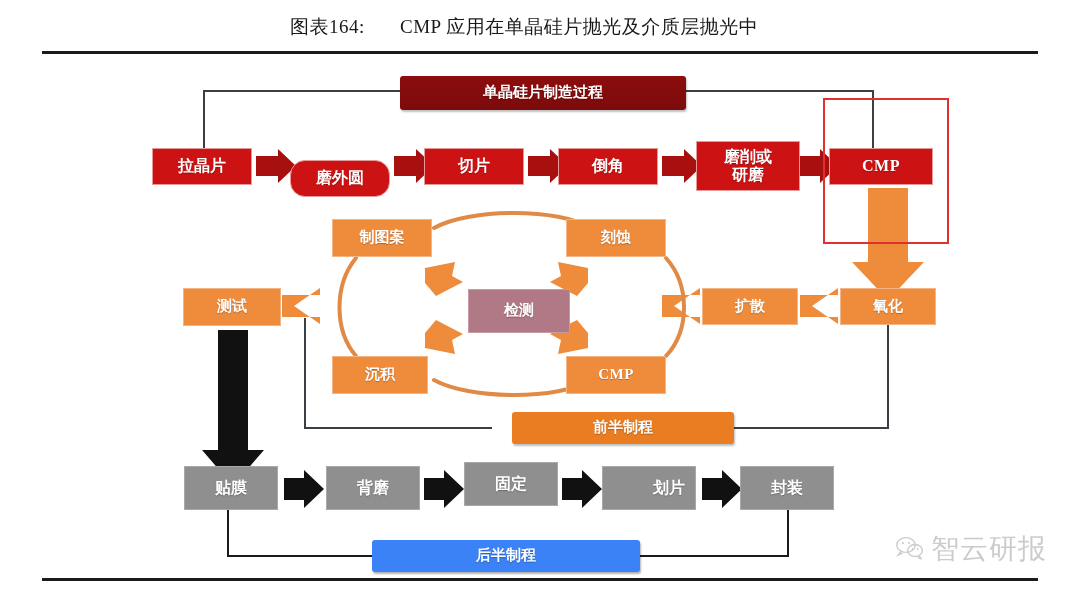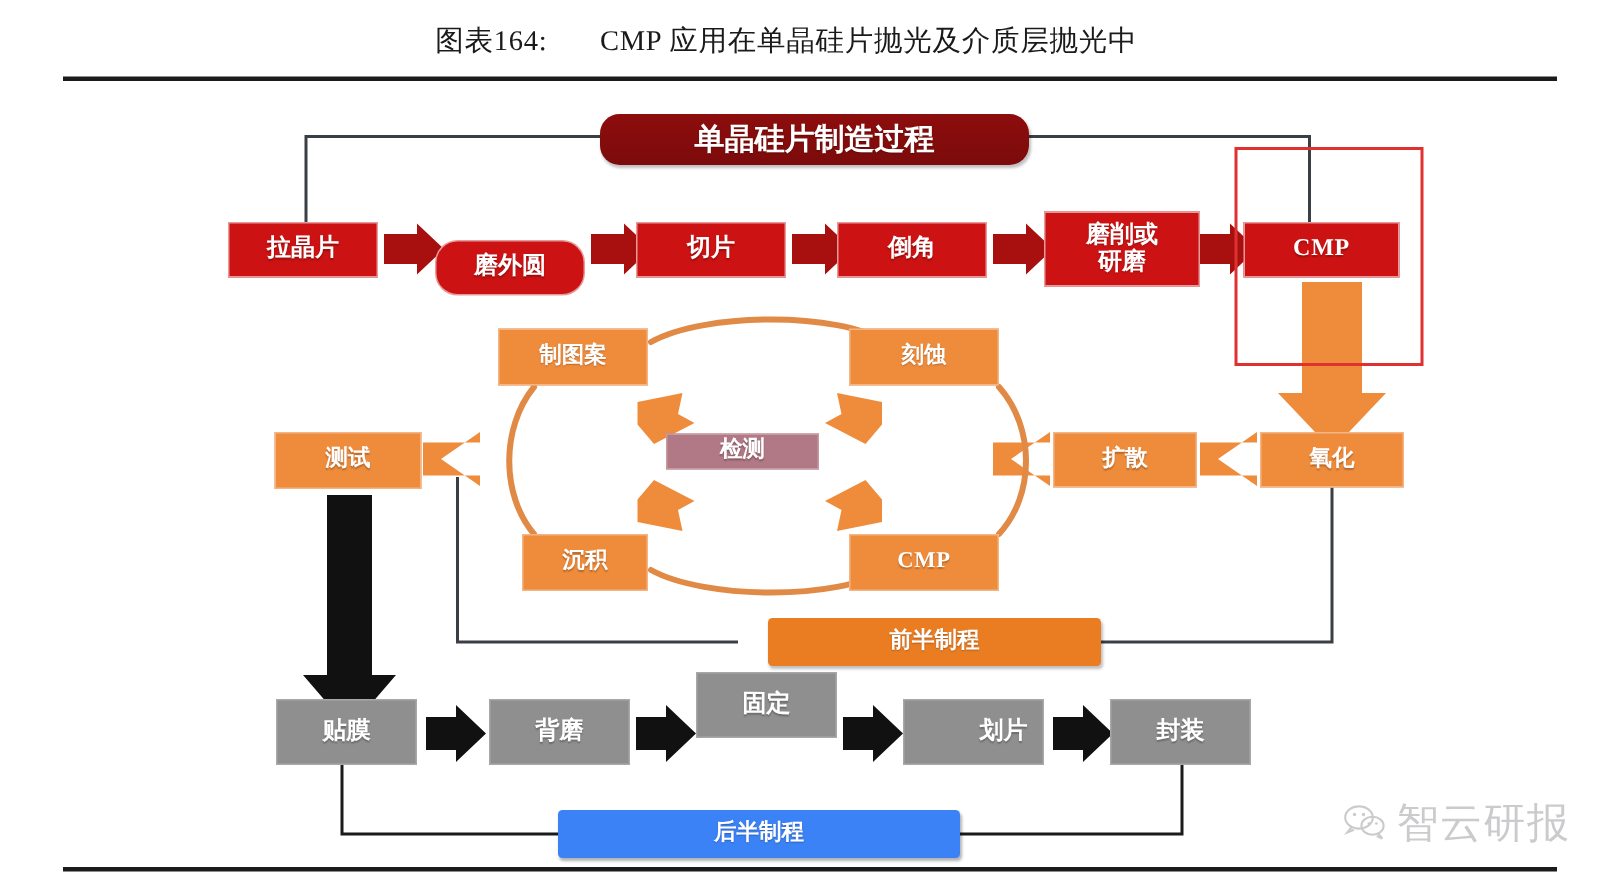--- a/index.html
+++ b/index.html
@@ -45,22 +45,22 @@
     text-shadow:0 1px 1px rgba(0,0,0,.25);
   }
   .box.red{
     background:#cc1212;
     border:1px solid #e89a9a;
     font-size:16px;
     font-family:"Liberation Serif","DejaVu Serif",serif;
   }
   .box.darkred{
     background:linear-gradient(#8d0d0d,#7c0b0b);
-    border-radius:13px;
-    font-size:20px;
+    border-radius:3px;
+    font-size:15px;
     box-shadow:1px 2px 2px rgba(0,0,0,.25);
   }
   .box.orange{
     background:#ef8c3b;
     border:1px solid #f3b585;
     font-size:15px;
   }
   .box.orangebanner{
     background:#ea7d22;
     border-radius:3px;
@@ -189,31 +189,31 @@
     <span>磨削或</span>
     <span>研磨</span>
   </div>
   <div class="box red latin" style="left:829px;top:148px;width:104px;height:37px;">CMP</div>
 
   <div class="box orange" style="left:840px;top:288px;width:96px;height:37px;">氧化</div>
   <div class="box orange" style="left:702px;top:288px;width:96px;height:37px;">扩散</div>
 
   <div class="box orange" style="left:332px;top:219px;width:100px;height:38px;">制图案</div>
   <div class="box orange" style="left:566px;top:219px;width:100px;height:38px;">刻蚀</div>
-  <div class="box mauve" style="left:444px;top:289px;width:102px;height:24px;">检测</div>
-  <div class="box orange" style="left:348px;top:356px;width:84px;height:38px;">沉积</div>
+  <div class="box mauve" style="left:468px;top:289px;width:102px;height:44px;">检测</div>
+  <div class="box orange" style="left:332px;top:356px;width:96px;height:38px;">沉积</div>
   <div class="box orange latin" style="left:566px;top:356px;width:100px;height:38px;">CMP</div>
 
   <div class="box orange" style="left:183px;top:288px;width:98px;height:38px;">测试</div>
 
   <div class="box orangebanner" style="left:492px;top:412px;width:222px;height:32px;">前半制程</div>
 
   <div class="box gray" style="left:184px;top:466px;width:94px;height:44px;">贴膜</div>
   <div class="box gray" style="left:326px;top:466px;width:94px;height:44px;">背磨</div>
-  <div class="box gray" style="left:464px;top:448px;width:94px;height:44px;">固定</div>
+  <div class="box gray" style="left:464px;top:462px;width:94px;height:44px;">固定</div>
   <div class="box gray" style="left:602px;top:466px;width:94px;height:44px;padding-left:40px;">划片</div>
   <div class="box gray" style="left:740px;top:466px;width:94px;height:44px;">封装</div>
 
   <div class="box darkgray" style="left:372px;top:540px;width:268px;height:32px;">后半制程</div>
 
   <div class="watermark">
     <svg width="30" height="26" viewBox="0 0 30 26">
       <ellipse cx="11" cy="9" rx="9.2" ry="7.4" fill="none" stroke="#8d8d93" stroke-width="1.4"></ellipse>
       <path d="M6,15.5 L3.2,19 L7.6,17.2" fill="none" stroke="#8d8d93" stroke-width="1.4"></path>
       <circle cx="8" cy="7" r="1.1" fill="#8d8d93"></circle>

